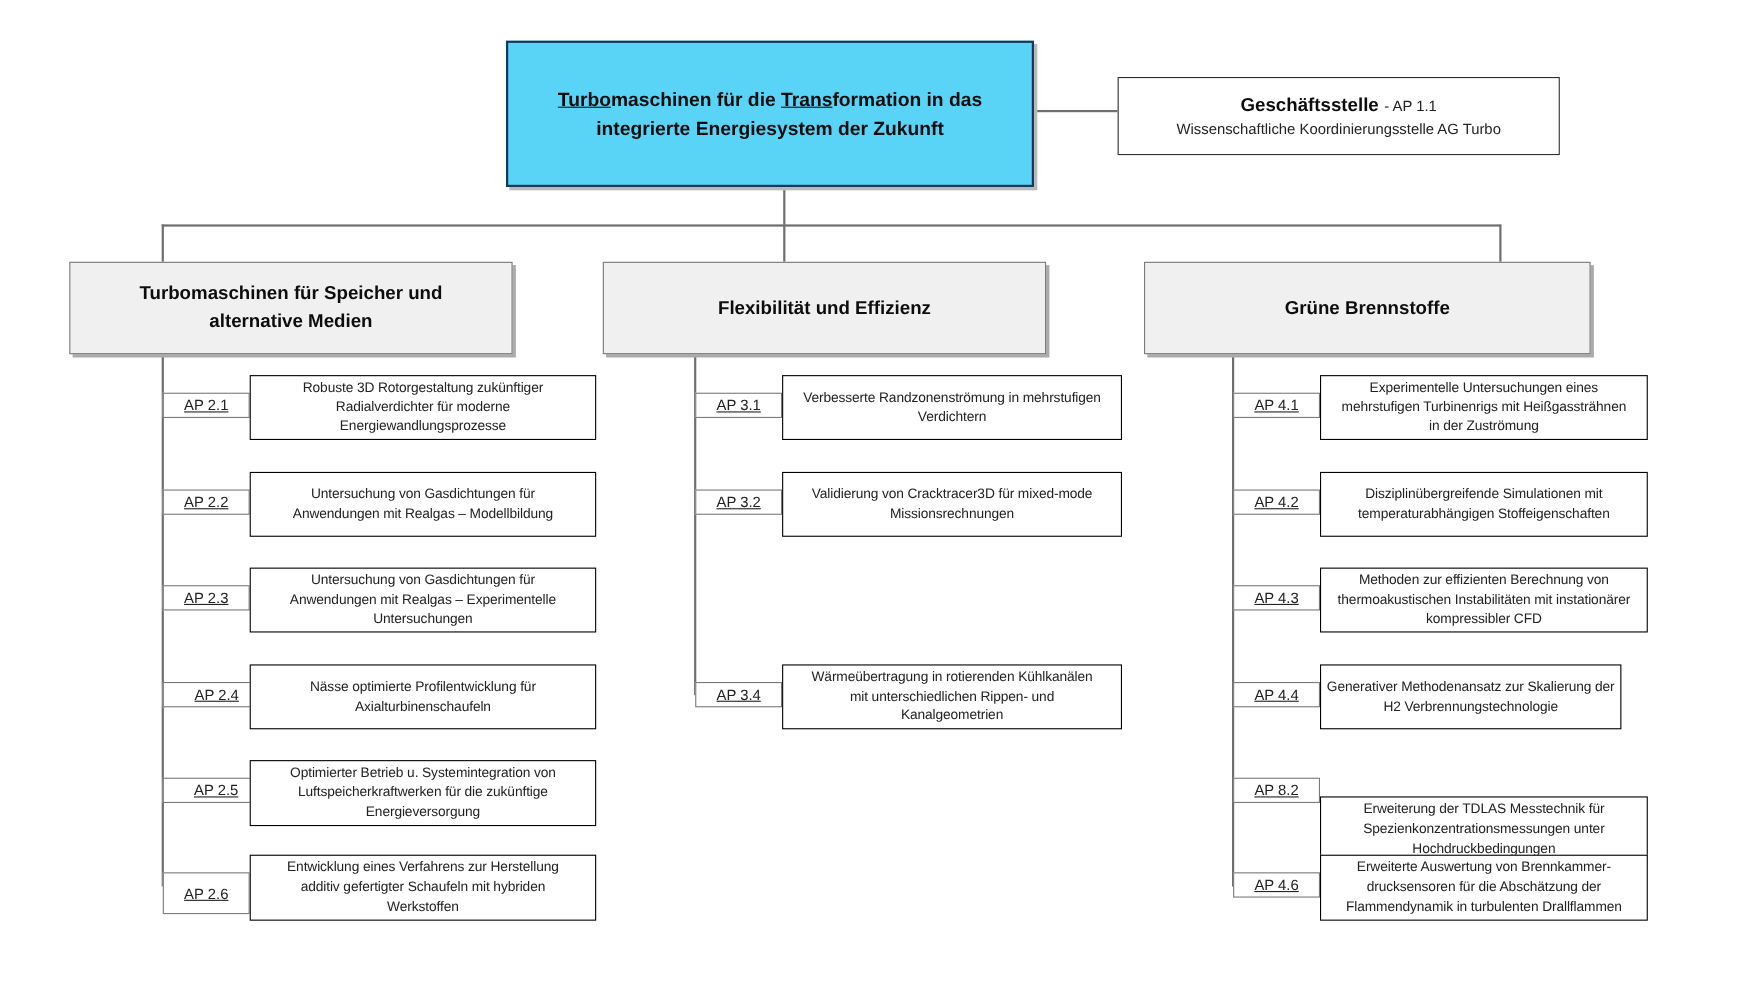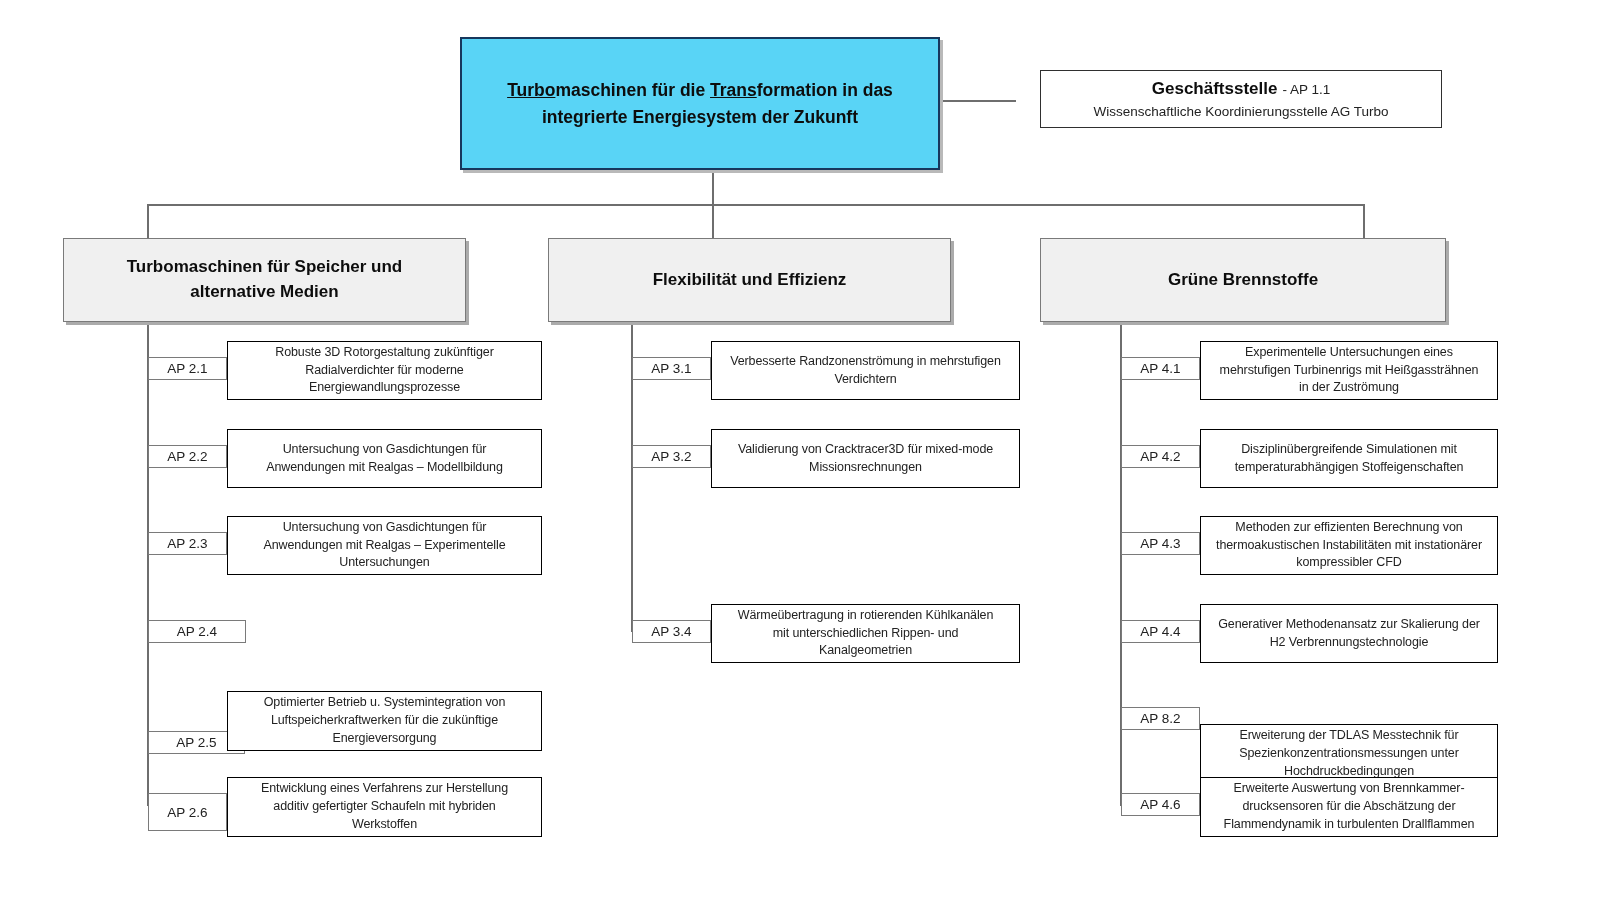--- a/index.html
+++ b/index.html
@@ -19,21 +19,21 @@
     font-weight:bold;font-size:17px;line-height:1.45;color:#0d0d0d;white-space:pre-line;
   }
   .office-node{
     background:#fff;border:1px solid #2f2f2f;flex-direction:column;line-height:1.5;
   }
   .office-line1{font-size:13.5px;color:#222;}
   .office-name{font-weight:bold;font-size:17px;color:#0d0d0d;}
   .office-suffix{margin-left:5px;}
   .office-line2{font-size:13.5px;color:#222;}
   .ap-label{
-    background:#fff;border:1px solid #7a7a7a;font-size:13.5px;color:#222;z-index:2;
+    background:#fff;border:1px solid #7a7a7a;font-size:13.5px;color:#222;z-index:2;text-decoration:underline;
   }
   .ap-desc{
     background:#fff;border:1px solid #000;font-size:12.5px;letter-spacing:-0.1px;
     line-height:1.42;color:#222;white-space:pre-line;z-index:2;padding:0 2px;
   }
 </style>
 </head>
 <body>
 
 <div class="canvas">
@@ -46,21 +46,21 @@
   <div class="line" style="left:1363px;top:204px;width:1.5px;height:34px"></div>
   <div class="line" style="left:147px;top:322px;width:1.5px;height:484px"></div>
   <div class="line" style="left:631px;top:322px;width:1.5px;height:310px"></div>
   <div class="line" style="left:1120px;top:323px;width:1.5px;height:483px"></div>
 
   <div class="box root-node" style="left:460px;top:37px;width:480px;height:133px">
     <div><span class="u">Turbo</span><span>maschinen für die </span><span class="u">Trans</span><span>formation in das</span></div>
     <div>integrierte Energiesystem der Zukunft</div>
   </div>
 
-  <div class="box office-node" style="left:1040px;top:70px;width:402px;height:58px">
+  <div class="box office-node" style="left:1016px;top:70px;width:402px;height:71px">
     <div class="office-line1"><span class="office-name">Geschäftsstelle</span><span class="office-suffix">- AP 1.1</span></div>
     <div class="office-line2">Wissenschaftliche Koordinierungsstelle AG Turbo</div>
   </div>
 
   <div class="box branch-header" style="left:63px;top:238px;width:403px;height:84px">Turbomaschinen für Speicher und
 alternative Medien</div>
   <div class="box branch-header" style="left:548px;top:238px;width:403px;height:84px">Flexibilität und Effizienz</div>
   <div class="box branch-header" style="left:1040px;top:238px;width:406px;height:84px">Grüne Brennstoffe</div>
 
   <div class="box ap-label" style="left:148px;top:357px;width:79px;height:23px">AP 2.1</div>
@@ -71,22 +71,24 @@
   <div class="box ap-label" style="left:148px;top:445px;width:79px;height:23px">AP 2.2</div>
   <div class="box ap-desc" style="left:227px;top:429px;width:315px;height:59px">Untersuchung von Gasdichtungen für
 Anwendungen mit Realgas – Modellbildung</div>
 
   <div class="box ap-label" style="left:148px;top:532px;width:79px;height:23px">AP 2.3</div>
   <div class="box ap-desc" style="left:227px;top:516px;width:315px;height:59px">Untersuchung von Gasdichtungen für
 Anwendungen mit Realgas – Experimentelle
 Untersuchungen</div>
 
   <div class="box ap-label" style="left:148px;top:620px;width:98px;height:23px">AP 2.4</div>
+  <div class="box ap-desc" style="left:227px;top:604px;width:315px;height:59px">Nässe optimierte Profilentwicklung für
+Axialturbinenschaufeln</div>
 
-  <div class="box ap-label" style="left:148px;top:731px;width:97px;height:23px">AP 2.5</div>
+  <div class="box ap-label" style="left:148px;top:707px;width:97px;height:23px">AP 2.5</div>
   <div class="box ap-desc" style="left:227px;top:691px;width:315px;height:60px">Optimierter Betrieb u. Systemintegration von
 Luftspeicherkraftwerken für die zukünftige
 Energieversorgung</div>
 
   <div class="box ap-label" style="left:148px;top:793px;width:79px;height:38px">AP 2.6</div>
   <div class="box ap-desc" style="left:227px;top:777px;width:315px;height:60px">Entwicklung eines Verfahrens zur Herstellung
 additiv gefertigter Schaufeln mit hybriden
 Werkstoffen</div>
 
   <div class="box ap-label" style="left:632px;top:357px;width:79px;height:23px">AP 3.1</div>
@@ -110,21 +112,21 @@
   <div class="box ap-label" style="left:1121px;top:445px;width:79px;height:23px">AP 4.2</div>
   <div class="box ap-desc" style="left:1200px;top:429px;width:298px;height:59px">Disziplinübergreifende Simulationen mit
 temperaturabhängigen Stoffeigenschaften</div>
 
   <div class="box ap-label" style="left:1121px;top:532px;width:79px;height:23px">AP 4.3</div>
   <div class="box ap-desc" style="left:1200px;top:516px;width:298px;height:59px">Methoden zur effizienten Berechnung von
 thermoakustischen Instabilitäten mit instationärer
 kompressibler CFD</div>
 
   <div class="box ap-label" style="left:1121px;top:620px;width:79px;height:23px">AP 4.4</div>
-  <div class="box ap-desc" style="left:1200px;top:604px;width:298px;height:59px">Generativer Methodenansatz zur Skalierung der
+  <div class="box ap-desc" style="left:1200px;top:604px;width:274px;height:59px">Generativer Methodenansatz zur Skalierung der
 H2 Verbrennungstechnologie</div>
 
   <div class="box ap-label" style="left:1121px;top:707px;width:79px;height:23px">AP 8.2</div>
   <div class="box ap-desc" style="left:1200px;top:724px;width:298px;height:60px">Erweiterung der TDLAS Messtechnik für
 Spezienkonzentrationsmessungen unter
 Hochdruckbedingungen</div>
 
   <div class="box ap-label" style="left:1121px;top:793px;width:79px;height:23px">AP 4.6</div>
   <div class="box ap-desc" style="left:1200px;top:777px;width:298px;height:60px">Erweiterte Auswertung von Brennkammer-
 drucksensoren für die Abschätzung der

